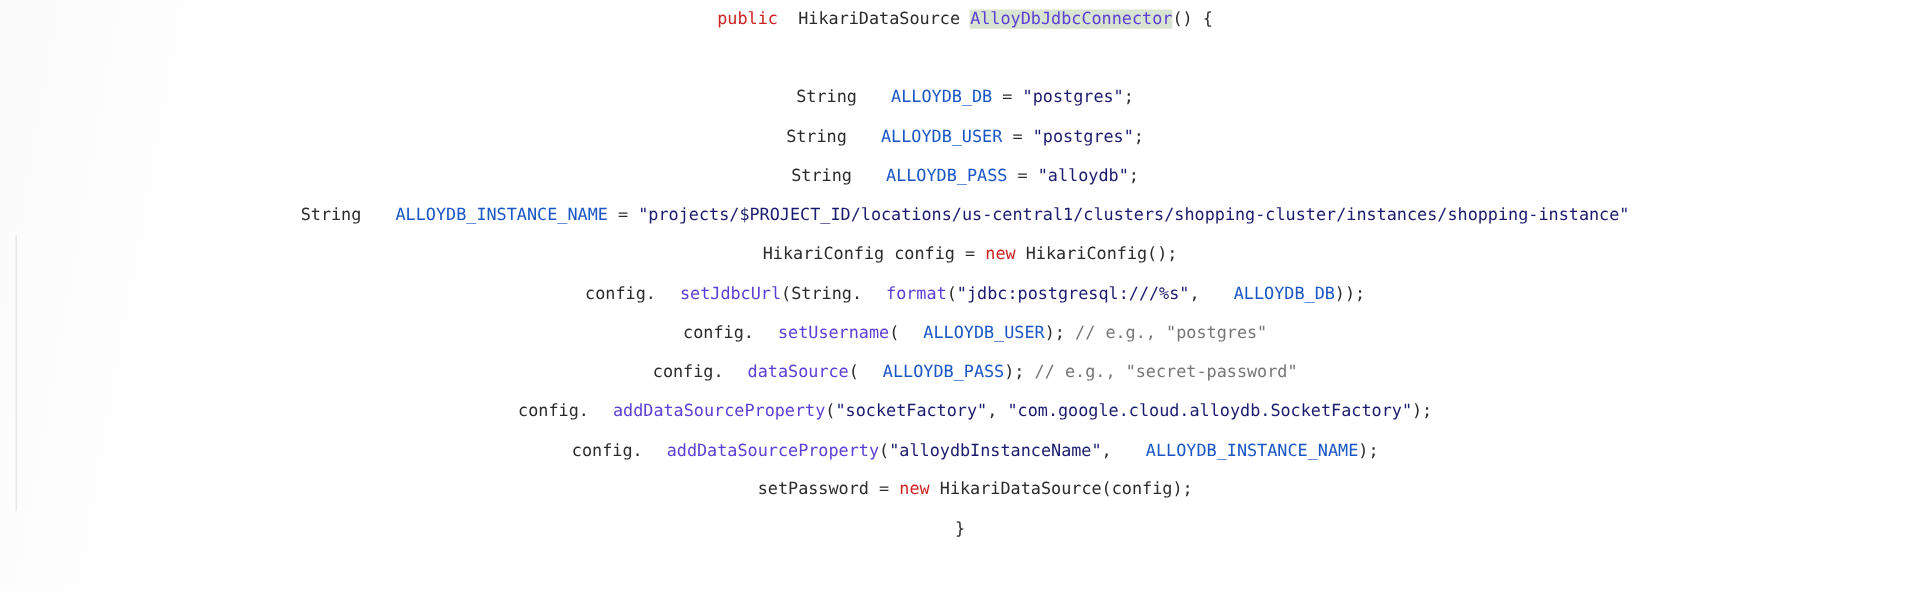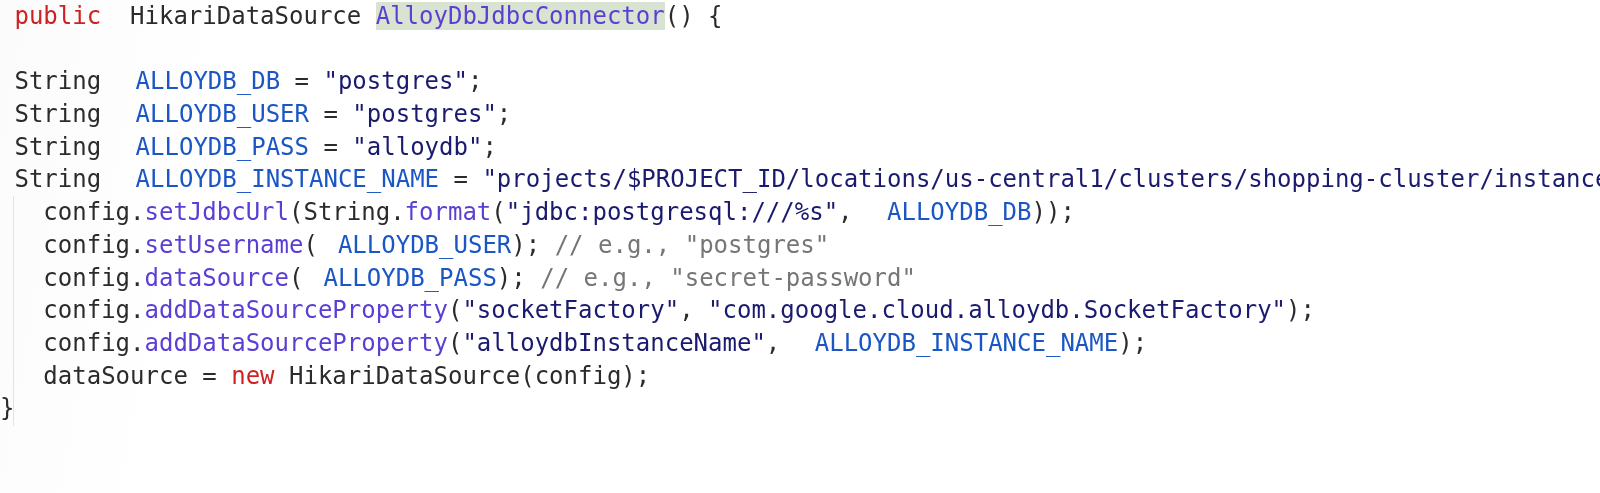--- a/index.html
+++ b/index.html
@@ -21,32 +21,33 @@
     height: 493px;
     background: linear-gradient(100deg, #fbfbfb 0%, #ffffff 14%, #ffffff 100%);
     padding: 0;
     box-sizing: border-box;
   }
 
   .code-line {
     height: 32.7px;
     line-height: 32.7px;
     white-space: pre;
-    font-size: 24px;
+    font-size: 14px;
     letter-spacing: 0px;
     color: #2b2b2b;
     padding-left: 0;
+    text-align: center;
   }
 
   
   .tok-kw       { color: #cc2222; }
   .tok-type     { color: #2b2b2b; }
   .tok-plain    { color: #2b2b2b; }
   .tok-var      { color: #1a56c4; margin-left: 20px; }
-  .tok-method   { color: #5b3fd4; }
+  .tok-method   { color: #5b3fd4; margin-left: 20px; }
   .tok-str      { color: #1a1a6e; }
   .tok-comment  { color: #767676; }
   .tok-punct    { color: #2b2b2b; }
   .tok-decl-hl  {
     color: #5b3fd4;
     background: #d9e3d1;
     border-radius: 1px;
   }
 
   
@@ -62,21 +63,22 @@
 
 <div id="code-block">
   <div class="indent-guide" style="top: 196px; height: 230px;"></div>
   <div id="code-lines">
       <div class="code-line"><span class="tok-plain"> </span><span class="tok-kw">public</span><span class="tok-plain">  </span><span class="tok-type">HikariDataSource</span><span class="tok-plain"> </span><span class="tok-decl-hl">AlloyDbJdbcConnector</span><span class="tok-punct">() {</span></div>
       <div class="code-line"><span class="tok-plain"> </span></div>
       <div class="code-line"><span class="tok-plain"> </span><span class="tok-plain">String </span><span class="tok-var">ALLOYDB_DB</span><span class="tok-plain"> = </span><span class="tok-str">"postgres"</span><span class="tok-punct">;</span></div>
       <div class="code-line"><span class="tok-plain"> </span><span class="tok-plain">String </span><span class="tok-var">ALLOYDB_USER</span><span class="tok-plain"> = </span><span class="tok-str">"postgres"</span><span class="tok-punct">;</span></div>
       <div class="code-line"><span class="tok-plain"> </span><span class="tok-plain">String </span><span class="tok-var">ALLOYDB_PASS</span><span class="tok-plain"> = </span><span class="tok-str">"alloydb"</span><span class="tok-punct">;</span></div>
       <div class="code-line"><span class="tok-plain"> </span><span class="tok-plain">String </span><span class="tok-var">ALLOYDB_INSTANCE_NAME</span><span class="tok-plain"> = </span><span class="tok-str">"projects/$PROJECT_ID/locations/us-central1/clusters/shopping-cluster/instances/shopping-instance"</span></div>
+      <div class="code-line"><span class="tok-plain">  </span><span class="tok-plain">HikariConfig config = </span><span class="tok-kw">new</span><span class="tok-plain"> HikariConfig();</span></div>
       <div class="code-line"><span class="tok-plain">   </span><span class="tok-plain">config.</span><span class="tok-method">setJdbcUrl</span><span class="tok-plain">(String.</span><span class="tok-method">format</span><span class="tok-punct">(</span><span class="tok-str">"jdbc:postgresql:///%s"</span><span class="tok-punct">, </span><span class="tok-var">ALLOYDB_DB</span><span class="tok-punct">));</span></div>
       <div class="code-line"><span class="tok-plain">   </span><span class="tok-plain">config.</span><span class="tok-method">setUsername</span><span class="tok-punct">(</span><span class="tok-var">ALLOYDB_USER</span><span class="tok-punct">); </span><span class="tok-comment">// e.g., "postgres"</span></div>
       <div class="code-line"><span class="tok-plain">   </span><span class="tok-plain">config.</span><span class="tok-method">dataSource</span><span class="tok-punct">(</span><span class="tok-var">ALLOYDB_PASS</span><span class="tok-punct">); </span><span class="tok-comment">// e.g., "secret-password"</span></div>
       <div class="code-line"><span class="tok-plain">   </span><span class="tok-plain">config.</span><span class="tok-method">addDataSourceProperty</span><span class="tok-punct">(</span><span class="tok-str">"socketFactory"</span><span class="tok-punct">, </span><span class="tok-str">"com.google.cloud.alloydb.SocketFactory"</span><span class="tok-punct">);</span></div>
       <div class="code-line"><span class="tok-plain">   </span><span class="tok-plain">config.</span><span class="tok-method">addDataSourceProperty</span><span class="tok-punct">(</span><span class="tok-str">"alloydbInstanceName"</span><span class="tok-punct">, </span><span class="tok-var">ALLOYDB_INSTANCE_NAME</span><span class="tok-punct">);</span></div>
-      <div class="code-line"><span class="tok-plain">   </span><span class="tok-plain">dataSource = </span><span class="tok-kw">new</span><span class="tok-plain"> HikariDataSource(config);</span></div>
+      <div class="code-line"><span class="tok-plain">   </span><span class="tok-plain">setPassword = </span><span class="tok-kw">new</span><span class="tok-plain"> HikariDataSource(config);</span></div>
       <div class="code-line"><span class="tok-punct">}</span></div>
     </div>
 </div>
 
 </body></html>

